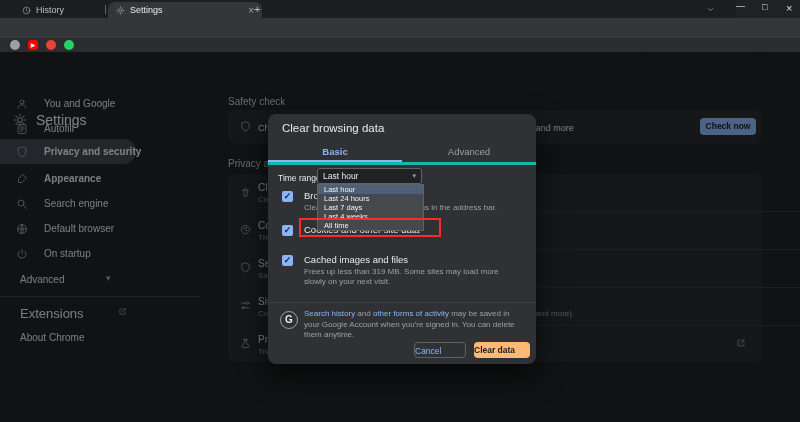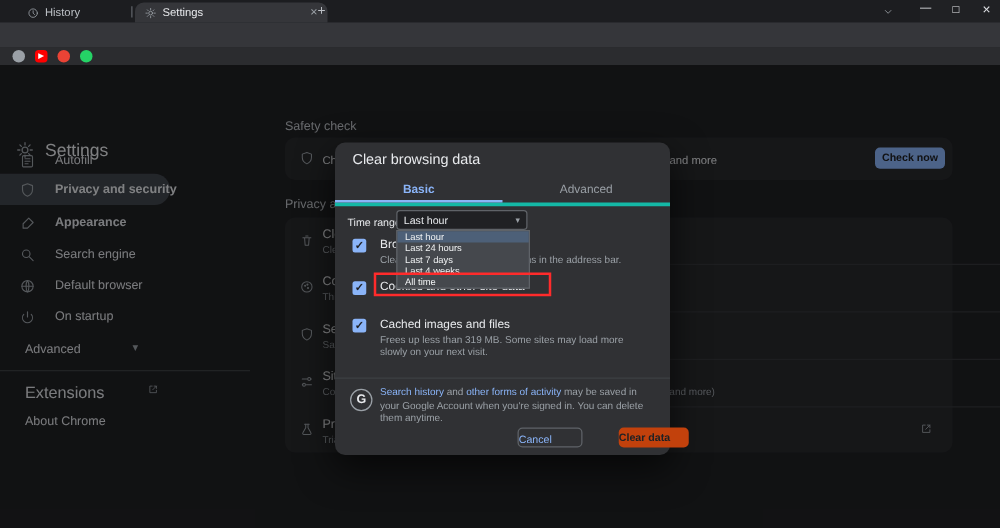--- a/index.html
+++ b/index.html
@@ -152,20 +152,29 @@
           <svg width="9" height="9" viewBox="0 0 24 24">
             <circle cx="10" cy="10" r="6"></circle>
             <path d="M15 15l6 6"></path>
           </svg>
         </span>
       <span>Search settings</span>
     </div>
   </div>
 
   <div class="sbsel abs"></div>
+  <div class="sbitem" style="top:92px;">
+    <span>
+        <svg width="12" height="12" viewBox="0 0 24 24">
+          <circle cx="12" cy="8" r="4"></circle>
+          <path d="M4 20c0-4 4-6 8-6s8 2 8 6"></path>
+        </svg>
+      </span>
+    <span>You and Google</span>
+  </div>
   <div class="sbitem" style="top:117px;">
     <span>
         <svg width="12" height="12" viewBox="0 0 24 24">
           <rect x="4" y="3" width="16" height="18" rx="2"></rect>
           <path d="M8 8h8M8 12h8M8 16h5"></path>
         </svg>
       </span>
     <span>Autofill</span>
   </div>
   <div class="sbitem" style="top:140px;color:#e8eaed;font-weight:bold;">
@@ -334,21 +343,21 @@
     <span class="cb" style="left:14px;top:141px;">✓</span>
     <span class="cbt" style="top:140px;">Cached images and files</span>
     <span class="cbs" style="top:153px;width:200px;">Frees up less than 319 MB. Some sites may load more slowly on your next visit.</span>
 
     <div class="abs" style="left:0;top:188px;width:268px;height:1px;background:#3c4043;"></div>
 
     <div class="abs" style="left:12px;top:197px;width:16px;height:16px;border:1px solid #9aa0a6;border-radius:50%;color:#e8eaed;font-size:10px;font-weight:bold;text-align:center;line-height:16px;">G</div>
     <div class="abs" style="left:36px;top:195px;width:214px;font-size:8px;line-height:10.5px;color:#9aa0a6;"><span class="acc">Search history</span><span> and </span><span class="acc">other forms of activity</span><span> may be saved in your Google Account when you're signed in. You can delete them anytime.</span></div>
 
     <div class="dlgbtn" style="left:146px;width:52px;border:1px solid #5f6368;color:#8ab4f8;">Cancel</div>
-    <div class="dlgbtn" style="left:206px;width:56px;background:#c2410c;color:#202124;font-weight:bold;margin-left:21px;">Clear data</div>
+    <div class="dlgbtn" style="left:206px;width:56px;background:#fdba74;color:#202124;font-weight:bold;">Clear data</div>
   </div>
 
   <div id="ddmenu" class="abs">
     <div class="opt hl">Last hour</div>
     <div class="opt">Last 24 hours</div>
     <div class="opt">Last 7 days</div>
     <div class="opt">Last 4 weeks</div>
     <div class="opt">All time</div>
   </div>
 

